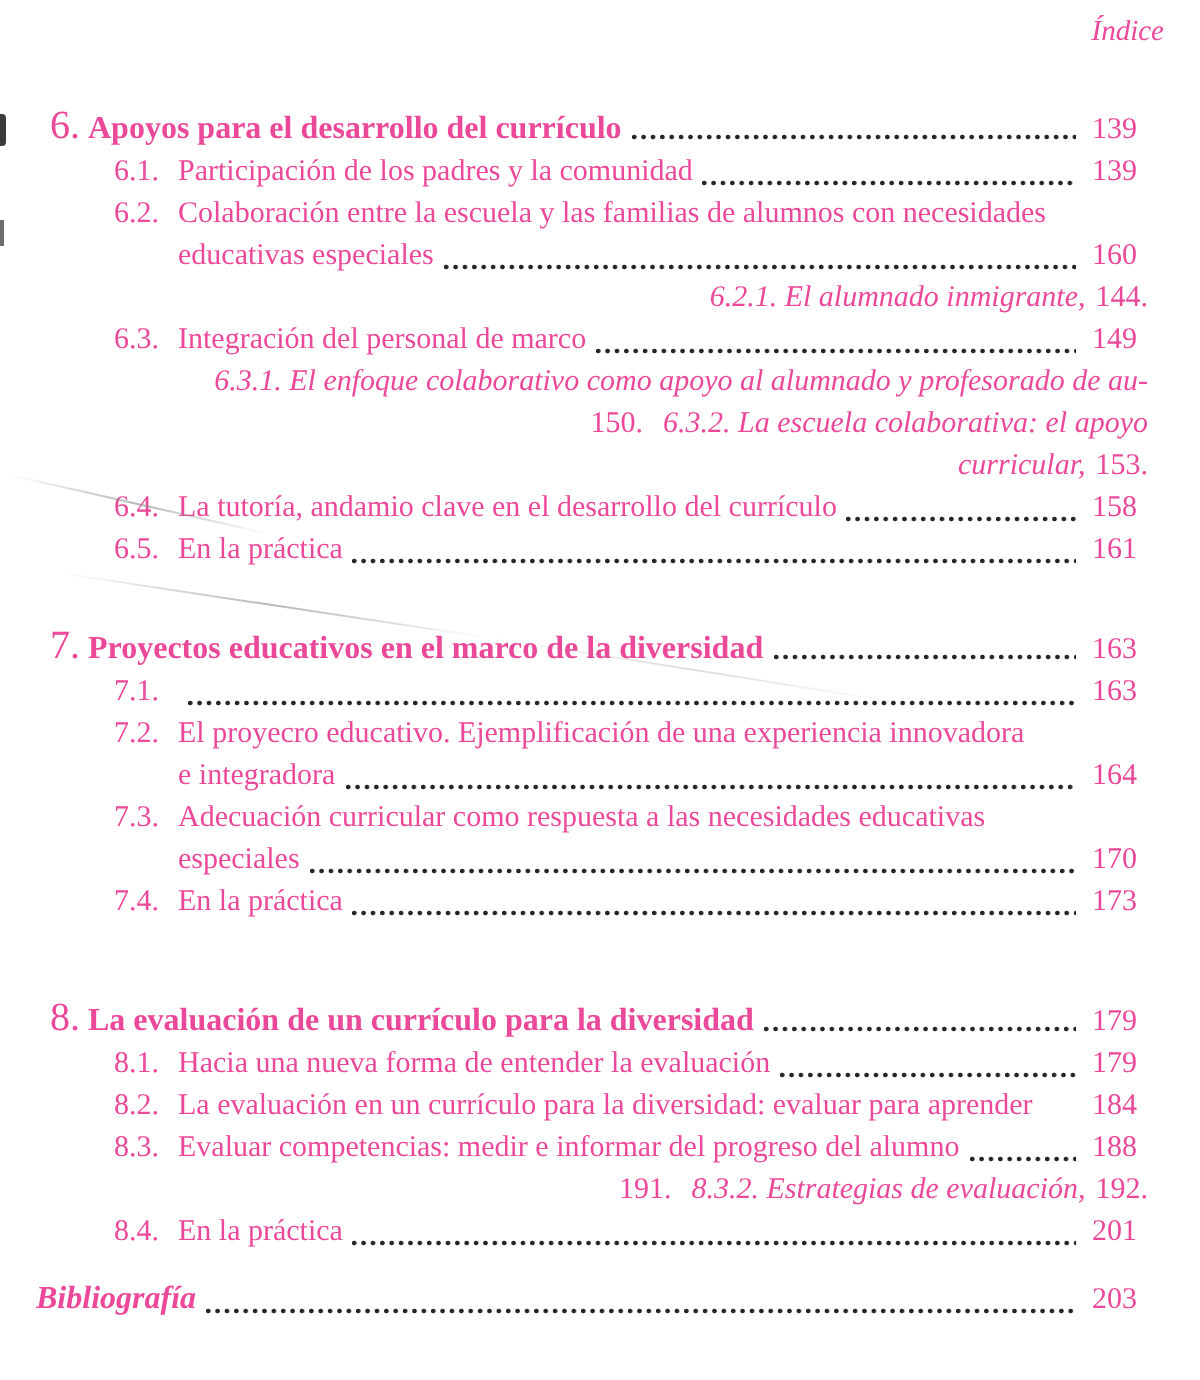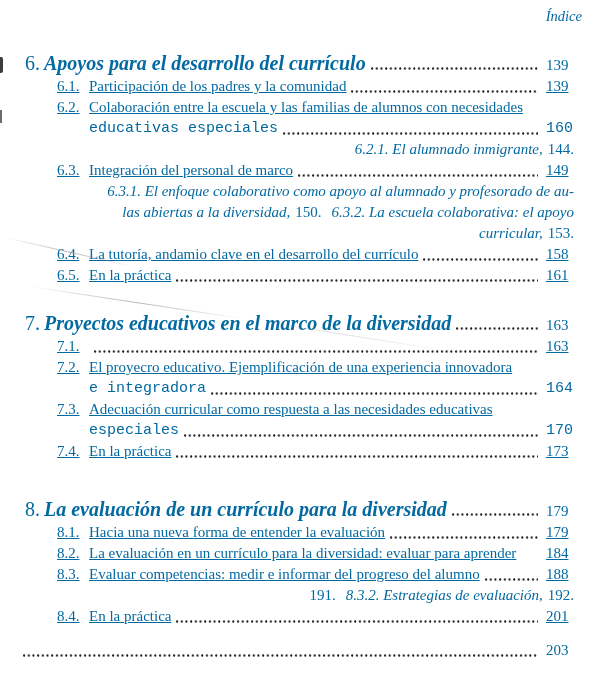--- a/index.html
+++ b/index.html
@@ -2,45 +2,45 @@
 <html><head>
 <meta charset="utf-8">
 <style>
   html, body { margin: 0; padding: 0; background: #888; }
   .page {
     position: relative;
     width: 600px; height: 690px;
     margin: 0 auto;
     background: #ffffff;
     font-family: "Liberation Serif", serif;
-    color: #0369a1;
+    color: #ec4899;
     overflow: hidden;
   }
   .running-head {
     position: absolute; top: 8px; right: 18px;
     font-style: italic; font-size: 14.5px;
   }
   .content { position: absolute; top: 50px; left: 25px; right: 26px; }
 
   .row {
     display: flex; align-items: baseline;
     height: 21px; line-height: 21px;
     font-size: 15px; white-space: nowrap;
   }
   .ch-row { height: 26px; line-height: 26px; }
   .ch-num { font-size: 20px; width: 19px; flex: none; font-weight: normal; }
-  .ch-title { font-style: italic; font-weight: bold; font-size: 20px; }
+  .ch-title { font-weight: bold; font-size: 16px; }
 
   .chapter { margin-top: 0; }
   .chapter.ch7 { margin-top: 24px; }
   .chapter.ch8 { margin-top: 34px; }
 
-  .entry { padding-left: 32px; text-decoration: underline; }
+  .entry { padding-left: 32px; }
   .enum { width: 32px; flex: none; }
-  .cont { padding-left: 64px; font-family: Liberation Mono, monospace; }
+  .cont { padding-left: 64px; }
   .subsub { padding-left: 64px; font-style: italic; justify-content: flex-end; }
   .subsub .rm { font-style: normal; margin-left: 5px; }
   .subsub .sp { margin-left: 10px; }
 
   .leader { flex: 1 1 auto; min-width: 8px; position: relative; align-self: stretch; margin: 0 8px 0 5px; }
   .leader::after {
     content: ""; position: absolute; left: 0; right: 0; bottom: 4px; height: 3px;
     background-image: radial-gradient(circle at 1.1px 1.5px, #242424 0.95px, rgba(0,0,0,0) 1.35px);
     background-size: 4.7px 3px; background-repeat: repeat-x;
   }
@@ -108,21 +108,20 @@
       <div class="row entry">
         <span class="enum">6.3.</span>
         <span class="etext">Integración del personal de marco</span>
         <span class="leader"></span>
         <span class="pnum">149</span>
       </div>
       <div class="row subsub">
         <span class="it">6.3.1. El enfoque colaborativo como apoyo al alumnado y profesorado de au-</span>
       </div>
       <div class="row subsub">
-        <span class="it">las abiertas a la diversidad,</span>
         <span class="rm">150.</span>
         <span class="it sp">6.3.2. La escuela colaborativa: el apoyo</span>
       </div>
       <div class="row subsub">
         <span class="it">curricular,</span>
         <span class="rm">153.</span>
       </div>
       <div class="row entry">
         <span class="enum">6.4.</span>
         <span class="etext">La tutoría, andamio clave en el desarrollo del currículo</span>
@@ -207,20 +206,21 @@
       </div>
       <div class="row entry">
         <span class="enum">8.4.</span>
         <span class="etext">En la práctica</span>
         <span class="leader"></span>
         <span class="pnum">201</span>
       </div>
     </div>
 
     <div class="bib-row">
+      <span class="bib-title">Bibliografía</span>
       <span class="leader"></span>
       <span class="pnum">203</span>
     </div>
 
   </div>
 
   <div class="scratch s1"></div>
   <div class="scratch s2"></div>
   <div class="scratch s3"></div>
   <div class="edge-mark m1"></div>

